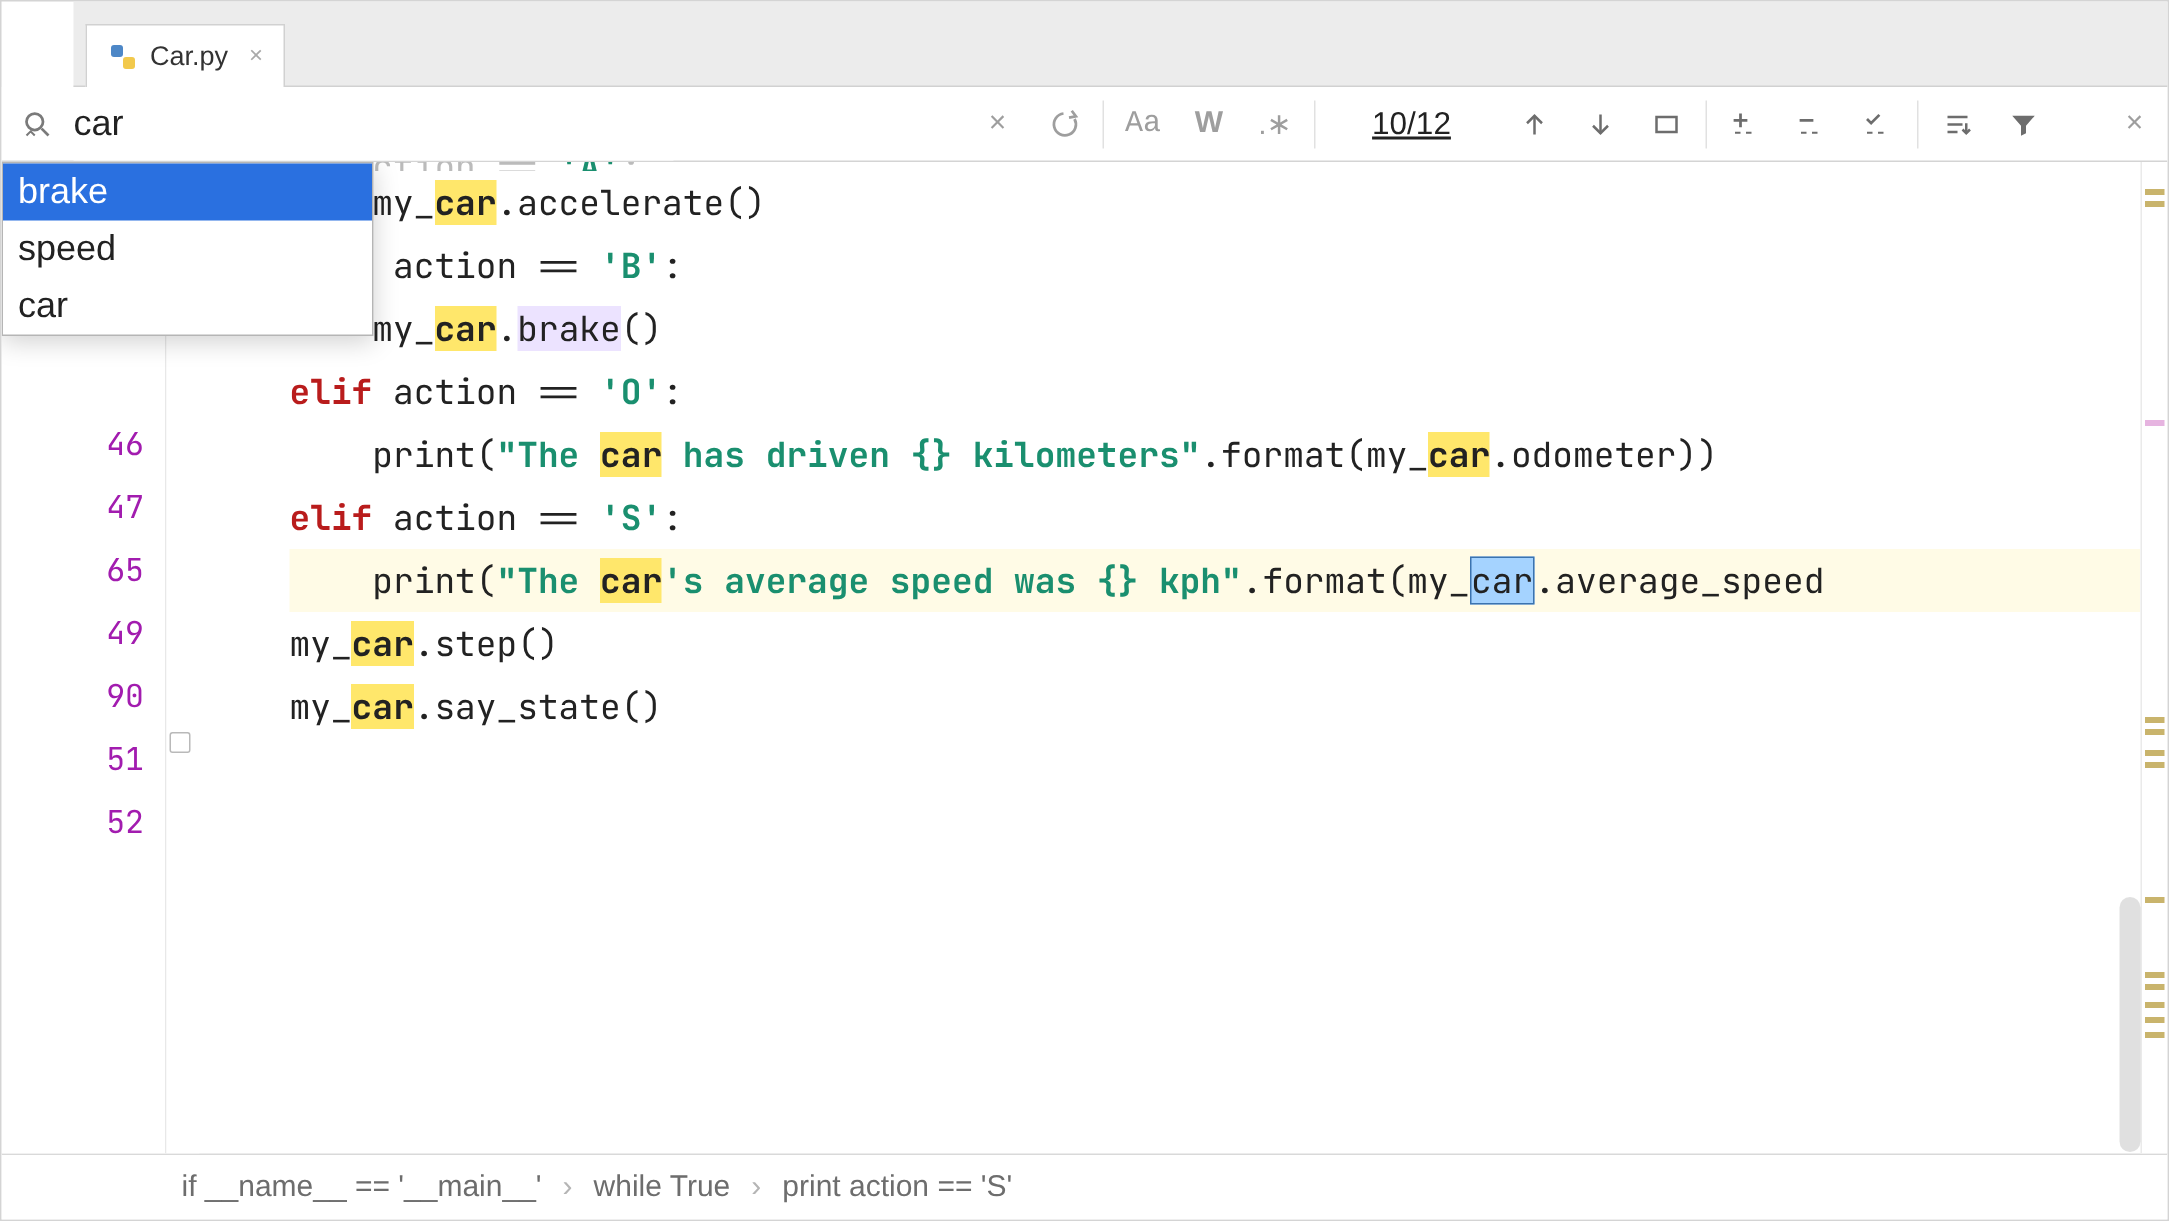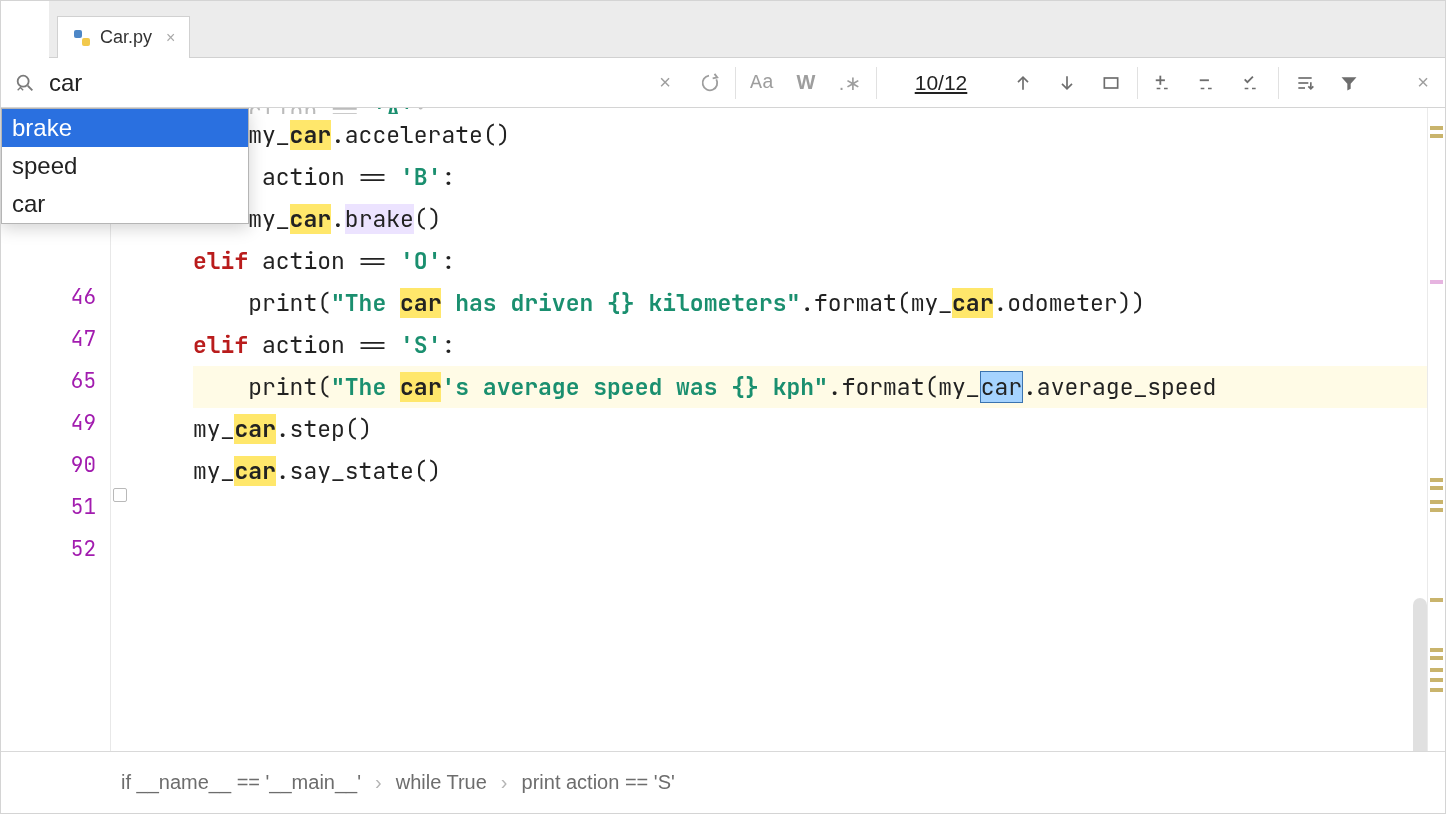--- a/index.html
+++ b/index.html
@@ -174,21 +174,21 @@
   padding: 5px 10px;
   font-size: 24px;
   color: #222;
   cursor: pointer;
 }
 .suggest-item.selected {
   background: #2a70e0;
   color: #fff;
 }
 .breadcrumbs {
-  height: 62px;
+  height: 44px;
   border-top: 1px solid #d9d9d9;
   display: flex;
   align-items: center;
   padding-left: 120px;
   gap: 14px;
   font-size: 20px;
   color: #6d6d6d;
   background: #fff;
 }
 .crumb-sep { color: #b5b5b5; }

